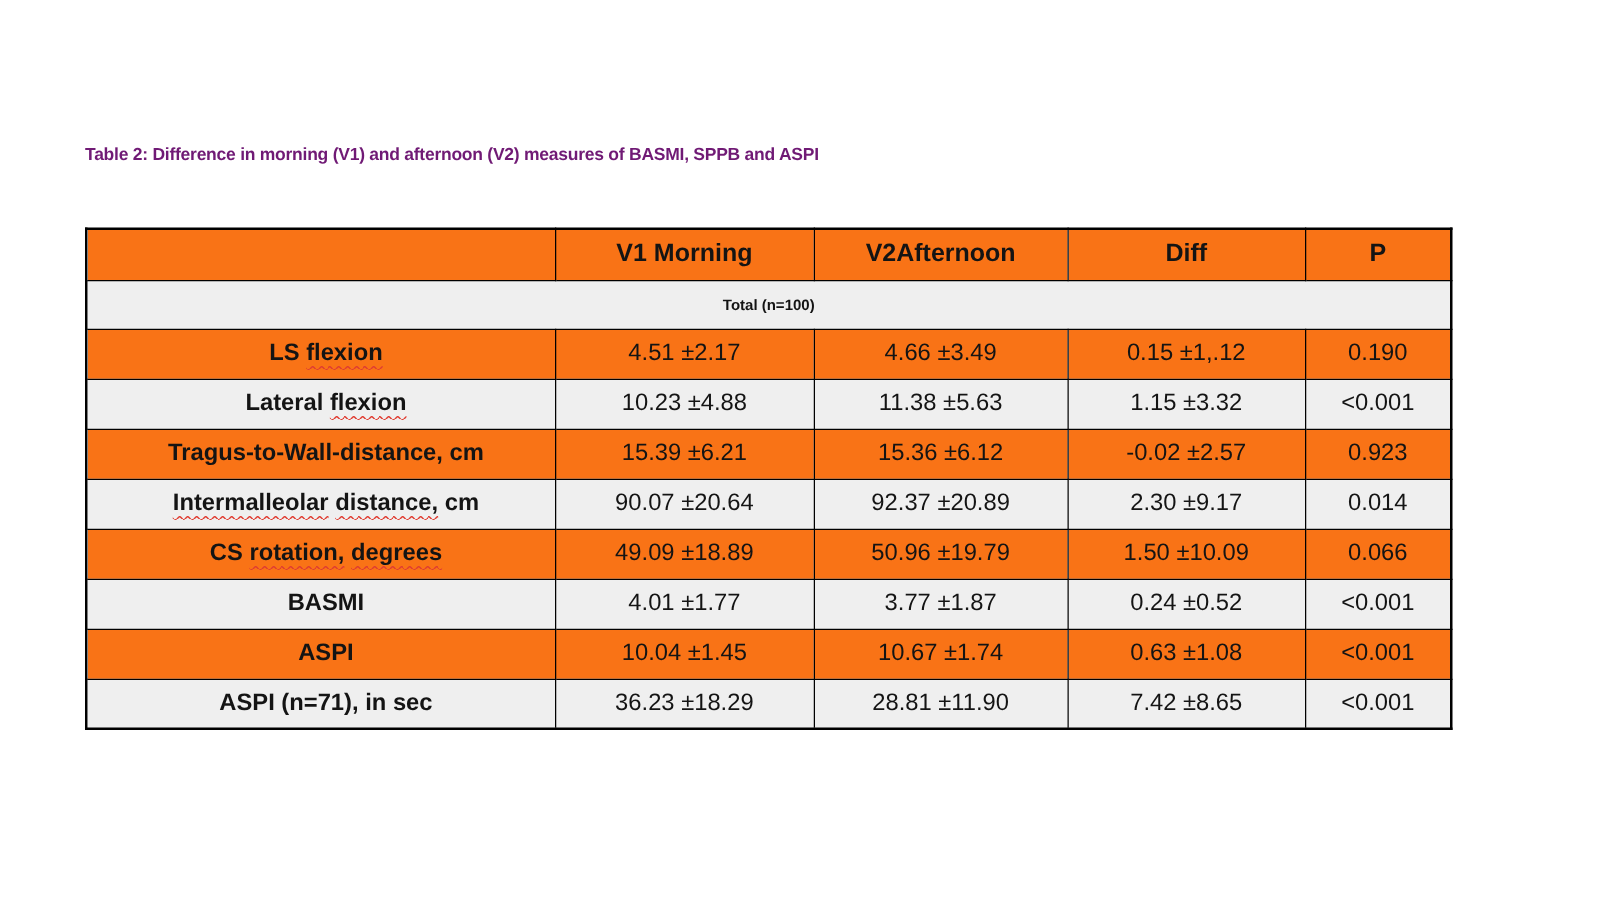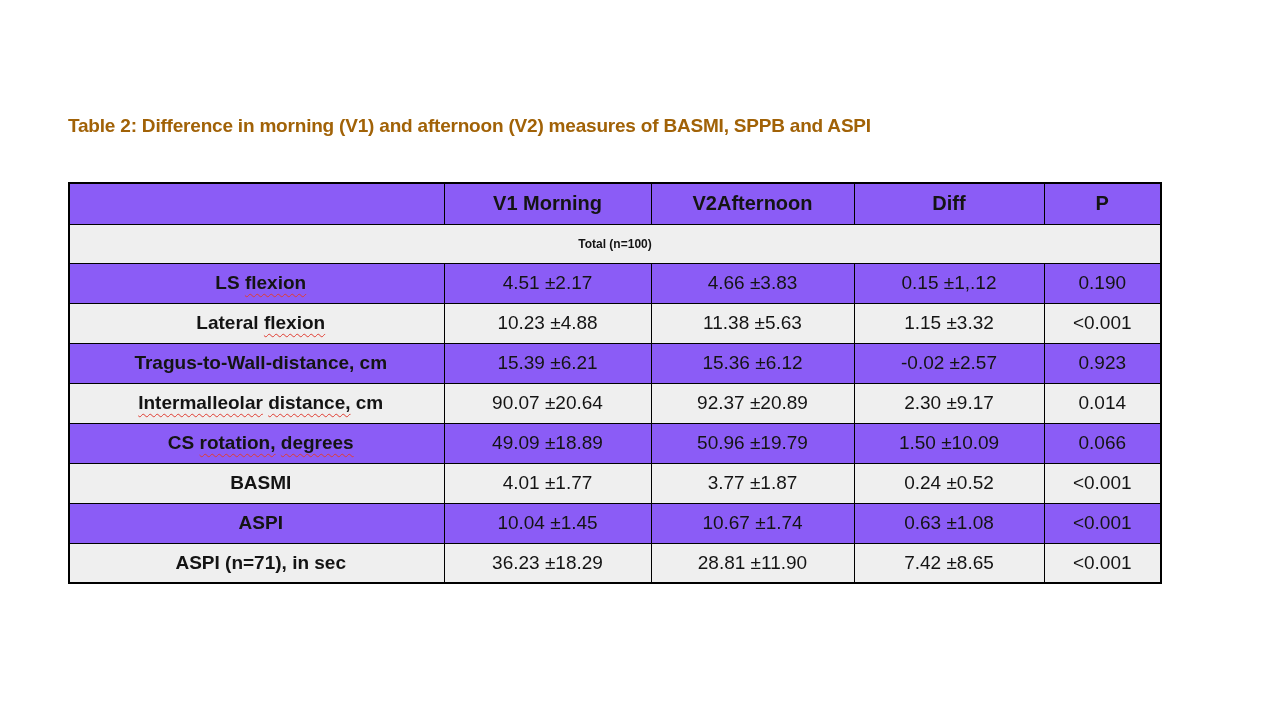--- a/index.html
+++ b/index.html
@@ -3,32 +3,32 @@
 <meta charset="utf-8">
 <style>
   * { margin:0; padding:0; box-sizing:border-box; }
   html,body { background:#ffffff; }
   .canvas {
     position:relative; width:1280px; height:720px; background:#ffffff;
     font-family:"Liberation Sans", sans-serif; color:#141414; overflow:hidden;
   }
   .doc-title {
     position:absolute; left:68px; top:115px; width:1140px;
-    font-size:19px; font-weight:bold; letter-spacing:-0.2px; color:#a16207;
+    font-size:14px; font-weight:bold; letter-spacing:-0.2px; color:#701a75;
     white-space:nowrap;
   }
   table.measures {
     position:absolute; left:68px; top:182px; width:1092px;
     border-collapse:collapse; table-layout:fixed;
     border:2px solid #000000;
   }
   table.measures th, table.measures td {
     border:1.5px solid #000000;
     font-size:19px; text-align:center; vertical-align:middle;
-    color:#141414; background:#8b5cf6; overflow:hidden; white-space:nowrap;
+    color:#141414; background:#f97316; overflow:hidden; white-space:nowrap;
   }
   tr.header-row th { height:41px; font-size:20px; font-weight:bold; }
   tr.group-row td { height:39px; font-size:12px; font-weight:bold; }
   tr.data-row td { height:40px; }
   td.label-cell { text-align:left; padding-left:8px; font-weight:bold;margin-top:36px; }
   tr.shaded td { background:var(--shade, #efefef); }
   td.p-bold { font-weight:normal; }
   .sq {
     text-decoration-line:underline;
     text-decoration-style:wavy;
@@ -61,21 +61,21 @@
         <th>P</th>
       </tr>
 
       <tr class="group-row shaded">
         <td colspan="5">Total (n=100)</td>
       </tr>
 
       <tr class="data-row" data-row="0">
         <td class="label-cell"><span>LS </span><span class="sq">flexion</span></td>
         <td>4.51 ±2.17</td>
-        <td>4.66 ±3.83</td>
+        <td>4.66 ±3.49</td>
         <td>0.15 ±1,.12</td>
         <td>0.190</td>
       </tr>
 
       <tr class="data-row shaded" data-row="1">
         <td class="label-cell"><span>Lateral </span><span class="sq">flexion</span></td>
         <td>10.23 ±4.88</td>
         <td>11.38 ±5.63</td>
         <td>1.15 ±3.32</td>
         <td class="p-bold">&lt;0.001</td>

